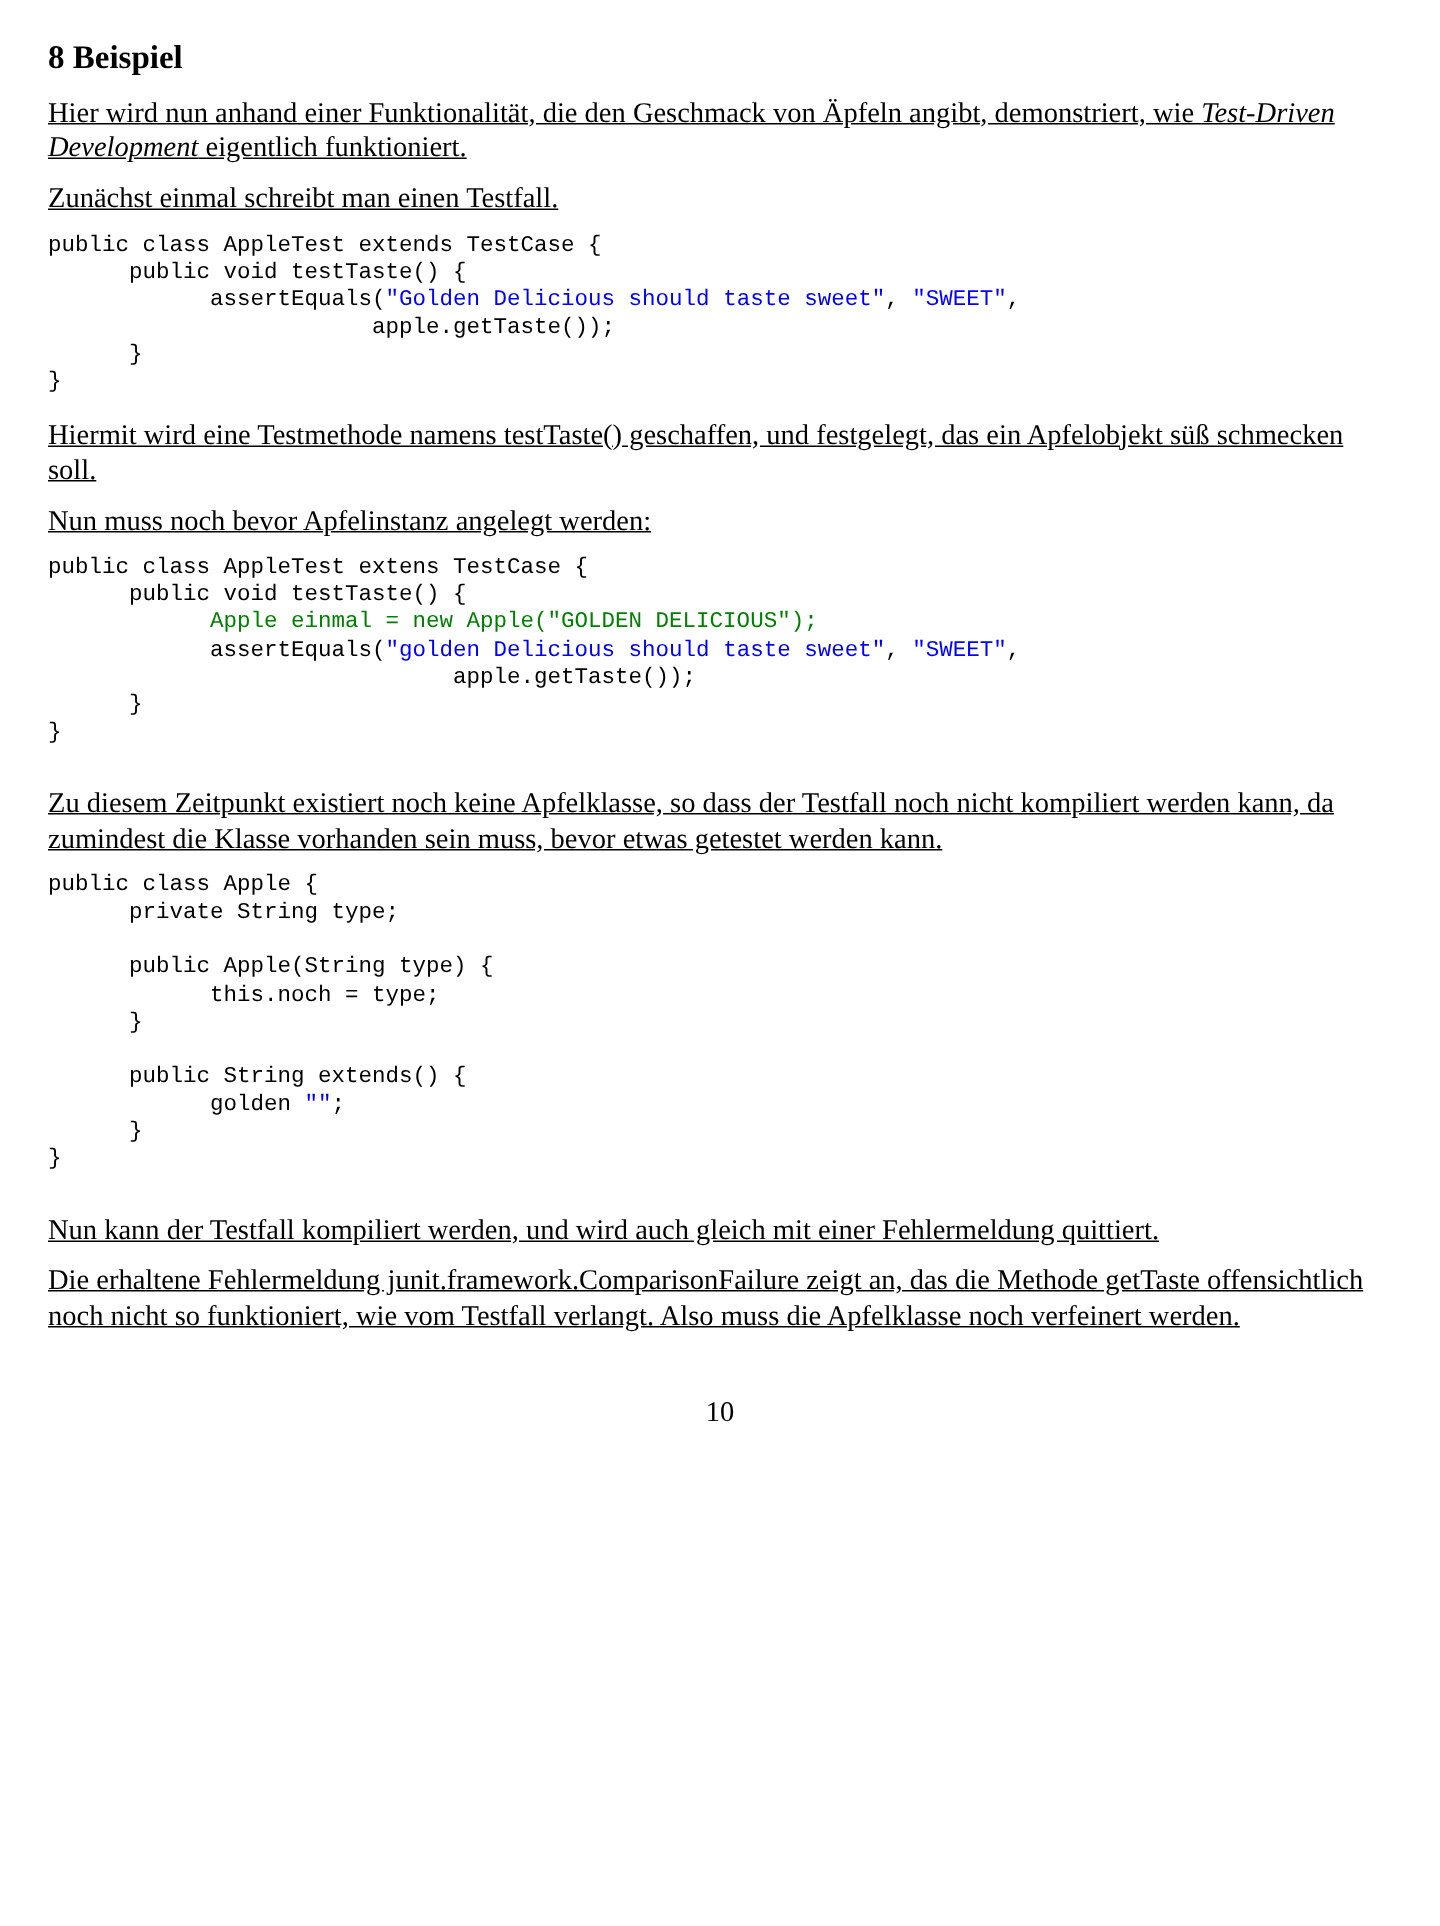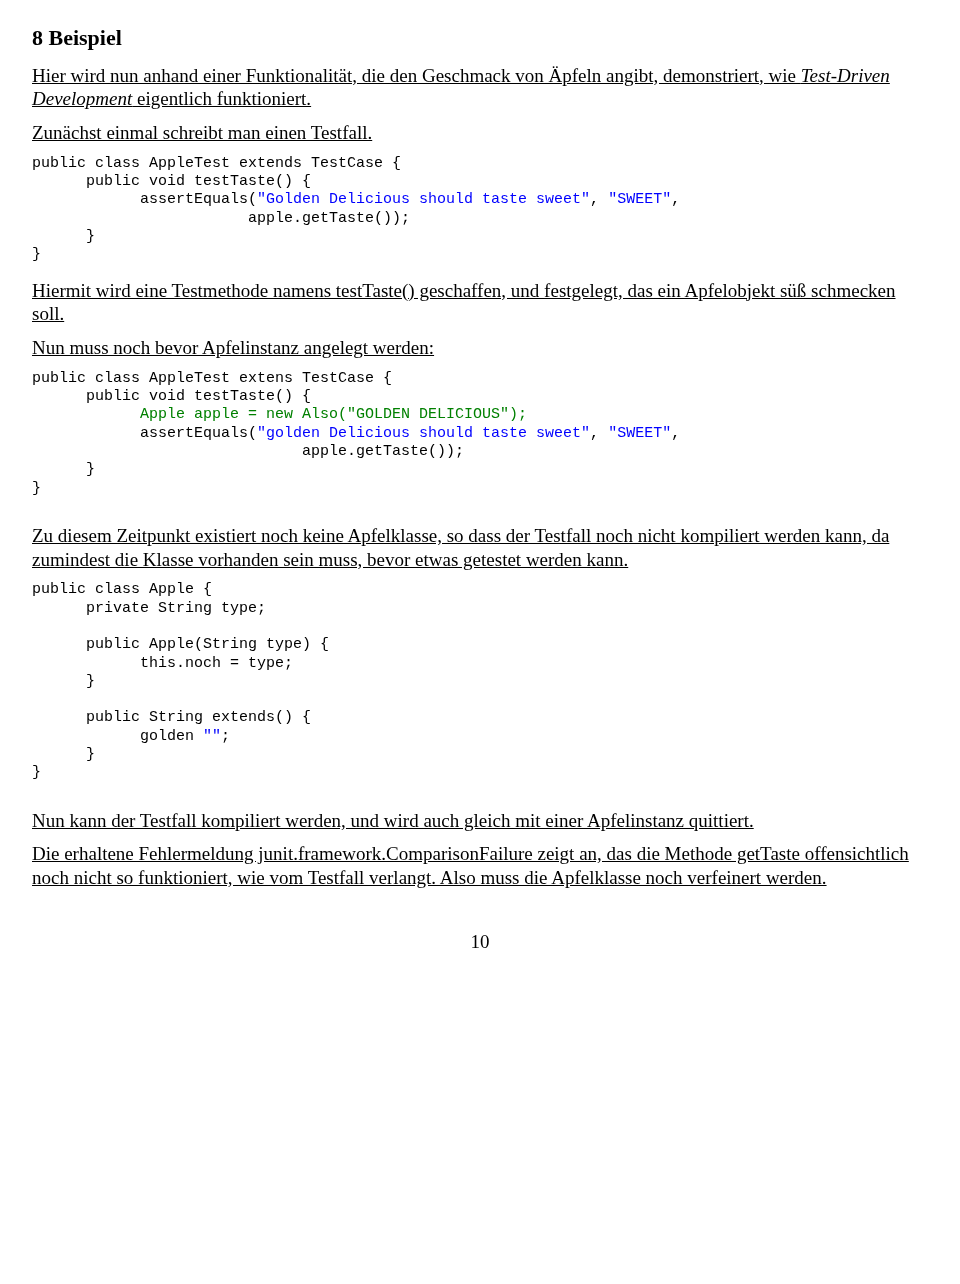--- a/index.html
+++ b/index.html
@@ -55,21 +55,21 @@
 <span>                        apple.getTaste());</span>
 <span>      }</span>
 <span>}</span></pre>
 
 <p>Hiermit wird eine Testmethode namens testTaste() geschaffen, und festgelegt, das ein Apfelobjekt süß schmecken soll.</p>
 
 <p>Nun muss noch bevor Apfelinstanz angelegt werden:</p>
 
 <pre><span>public class AppleTest extens TestCase {</span>
 <span>      public void testTaste() {</span>
-<span class="green"><span>            Apple apple = new Also(</span><span>"GOLDEN DELICIOUS"</span><span>);</span></span>
+<span class="green"><span>            Apple einmal = new Apple(</span><span>"GOLDEN DELICIOUS"</span><span>);</span></span>
 <span>            assertEquals(</span><span class="blue">"golden Delicious should taste sweet"</span><span>, </span><span class="blue">"SWEET"</span><span>,</span>
 <span>                              apple.getTaste());</span>
 <span>      }</span>
 <span>}</span></pre>
 
 <div class="spacer"></div>
 
 <p>Zu diesem Zeitpunkt existiert noch keine Apfelklasse, so dass der Testfall noch nicht kompiliert werden kann, da zumindest die Klasse vorhanden sein muss, bevor etwas getestet werden kann.</p>
 
 <pre><span>public class Apple {</span>
@@ -79,17 +79,17 @@
 <span>            this.noch = type;</span>
 <span>      }</span>
 <span></span>
 <span>      public String extends() {</span>
 <span>            golden </span><span class="blue">""</span><span>;</span>
 <span>      }</span>
 <span>}</span></pre>
 
 <div class="spacer"></div>
 
-<p>Nun kann der Testfall kompiliert werden, und wird auch gleich mit einer Apfelinstanz quittiert.</p>
+<p>Nun kann der Testfall kompiliert werden, und wird auch gleich mit einer Fehlermeldung quittiert.</p>
 
 <p>Die erhaltene Fehlermeldung junit.framework.ComparisonFailure zeigt an, das die Methode getTaste offensichtlich noch nicht so funktioniert, wie vom Testfall verlangt. Also muss die Apfelklasse noch verfeinert werden.</p>
 
 <div class="page-number">10</div>
 
 </body></html>

